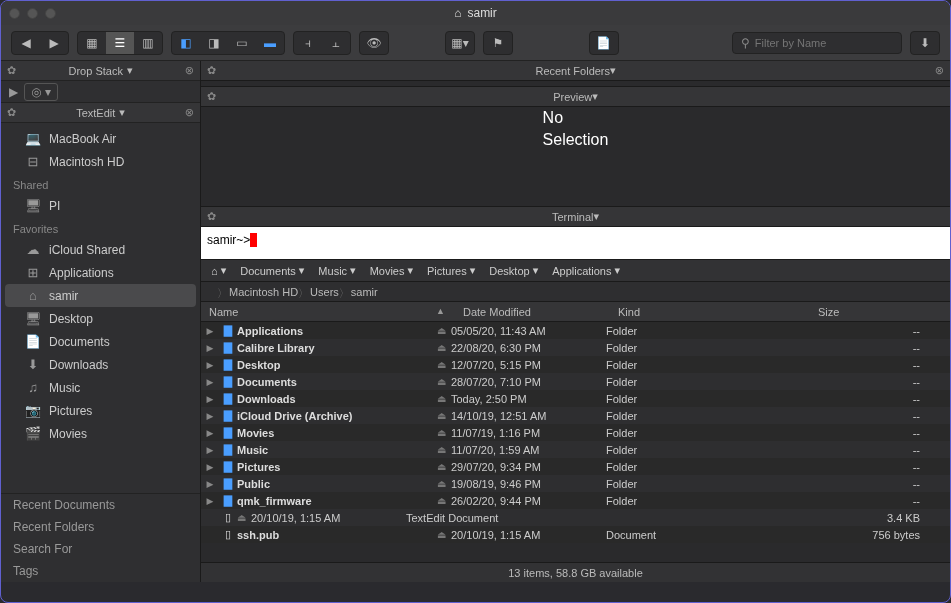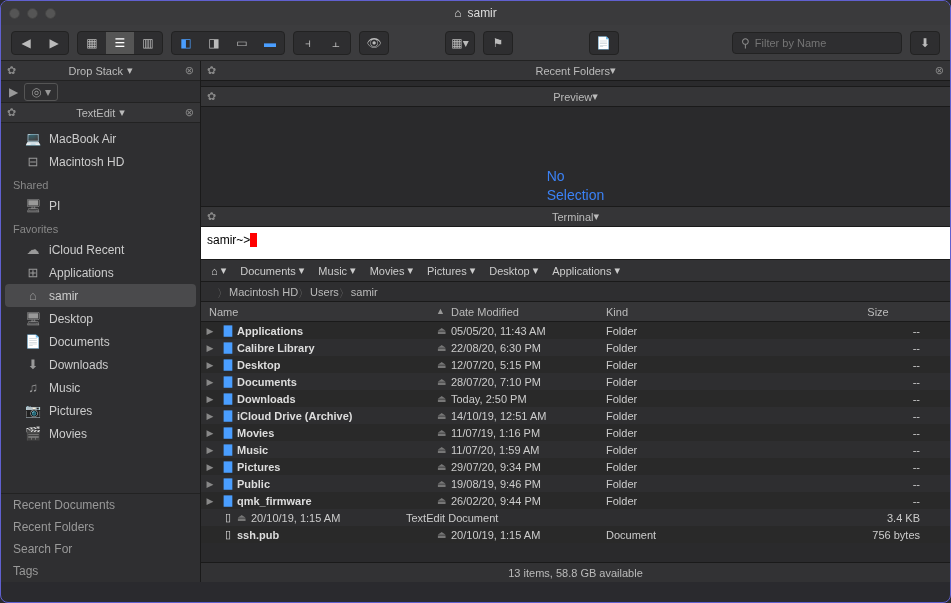--- a/index.html
+++ b/index.html
@@ -24,34 +24,34 @@
 .drop-ctrl { height: 22px; display: flex; align-items: center; background: #2f2f31; padding: 0 8px; gap: 6px; color: #999; border-bottom: 1px solid #222; }
 .sb-list { flex: 1; overflow-y: auto; padding: 4px 0; }
 .sb-section { color: #888; font-size: 11px; padding: 6px 12px 3px; }
 .sb-item { display: flex; align-items: center; gap: 8px; padding: 4px 12px 4px 24px; color: #ccc; cursor: pointer; font-size: 12px; }
 .sb-item.selected { background: #4a4a4c; border-radius: 4px; margin: 0 4px; padding-left: 20px; }
 .sb-icon { width: 16px; text-align: center; color: #999; font-size: 13px; }
 .sb-footer { border-top: 1px solid #222; }
 .sb-footer .sb-item { padding-left: 12px; color: #999; }
 .content-col { flex: 1; display: flex; flex-direction: column; background: #2a2a2c; }
 .preview-pane { height: 120px; border-bottom: 1px solid #1a1a1a; display: flex; flex-direction: column; }
-.preview-body { flex: 1; display: flex; align-items: flex-end; justify-content: center; color: #3b82f6; font-size: 14px; line-height: 1.4; text-align: left; }
+.preview-body { flex: 1; display: flex; align-items: flex-start; justify-content: center; color: #ffffff; font-size: 16px; line-height: 1.4; text-align: left; }
 .terminal-pane { border-bottom: 1px solid #1a1a1a; }
 .term-body { background: #fff; color: #000; font-family: Menlo, monospace; font-size: 12px; padding: 6px; height: 32px; }
 .term-cursor { display: inline-block; width: 7px; height: 14px; background: #f00; vertical-align: text-bottom; }
 .pathbar { height: 22px; background: #323234; display: flex; align-items: center; gap: 14px; padding: 0 10px; font-size: 11px; border-bottom: 1px solid #1a1a1a; }
 .pb-seg { display: flex; align-items: center; gap: 3px; color: #ccc; cursor: pointer; }
 .breadcrumb { height: 20px; background: #2e2e30; display: flex; align-items: center; padding: 0 10px; font-size: 11px; border-bottom: 1px solid #1a1a1a; }
 .bc-seg { color: #bbb; padding: 0 6px; position: relative; }
 .bc-seg:not(:first-child)::before { content: "〉"; color: #666; position: absolute; left: -6px; }
 .columns { height: 20px; background: #353537; display: flex; align-items: center; font-size: 11px; color: #bbb; border-bottom: 1px solid #1a1a1a; }
 .col-name { flex: 0 0 250px; padding-left: 8px; display:flex; justify-content:space-between; padding-right:6px;}
-.col-date { flex: 0 0 155px; }
+.col-date { flex: 0 0 155px; margin-left: 12px; }
 .col-kind { flex: 0 0 200px; }
-.col-size { flex: 1; text-align: center; }
+.col-size { flex: 1; text-align: left; }
 .files { flex: 1; overflow-y: auto; }
 .frow { height: 17px; display: flex; align-items: center; font-size: 11px; color: #ddd; }
 .frow:nth-child(even) { background: #2e2e30; }
 .frow:nth-child(odd) { background: #292929; }
 .fc-disc { width: 18px; text-align: center; color: #888; font-size: 9px; }
 .fc-icon { width: 18px; text-align: center; }
 .fc-folder { color: #4a9eff; }
 .fc-file { color: #ddd; }
 .fc-name { flex: 0 0 200px; font-weight: 600; overflow: hidden; white-space: nowrap; }
 .fc-eject { width: 14px; color: #777; font-size: 10px; }
@@ -152,21 +152,21 @@
           <span>Macintosh HD</span>
         </div>
         <div class="sb-section">Shared</div>
         <div class="sb-item">
           <span class="sb-icon">🖥</span>
           <span>PI</span>
         </div>
         <div class="sb-section">Favorites</div>
         <div class="sb-item">
           <span class="sb-icon">☁</span>
-          <span>iCloud Recent</span>
+          <span>iCloud Shared</span>
         </div>
         <div class="sb-item">
           <span class="sb-icon">⊞</span>
           <span>Applications</span>
         </div>
         <div class="sb-item selected">
           <span class="sb-icon">⌂</span>
           <span>samir</span>
         </div>
         <div class="sb-item">

